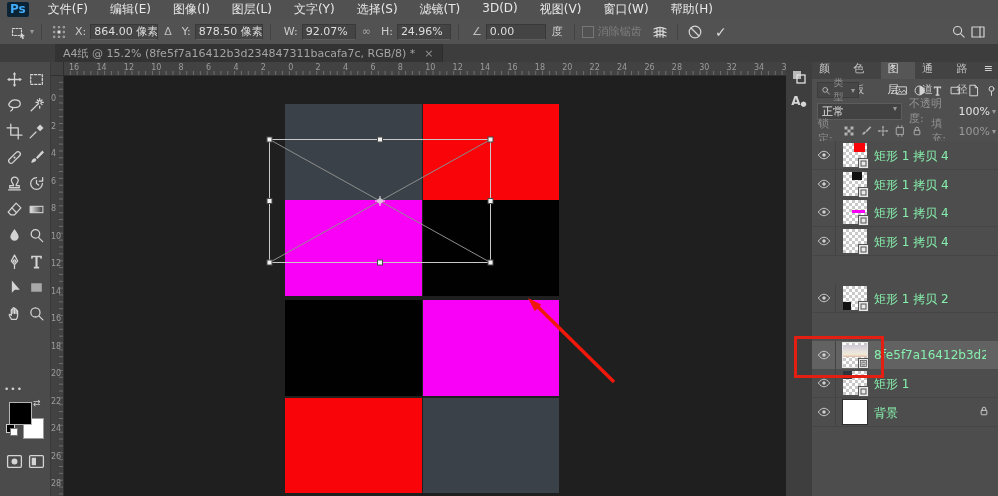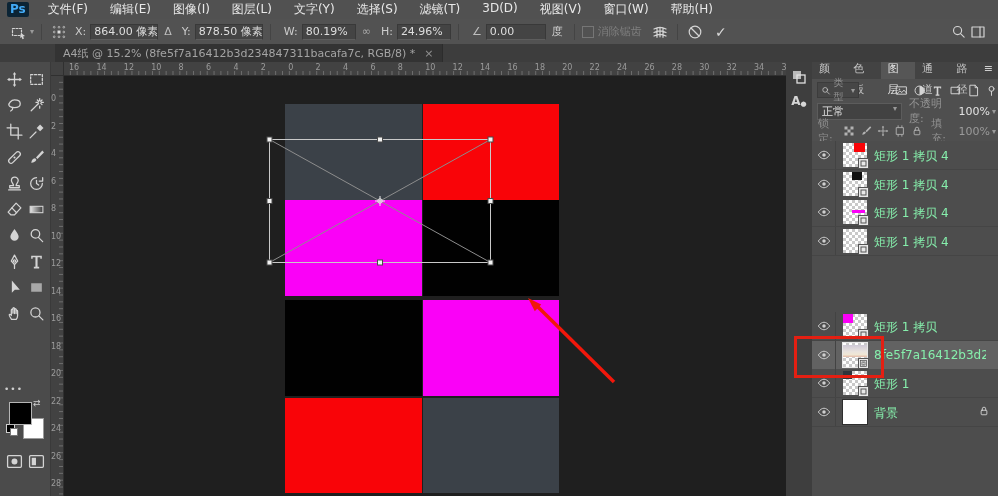--- a/index.html
+++ b/index.html
@@ -141,21 +141,21 @@
         <rect x="6.3" y="6.3" width="3.4" height="3.4" fill="#dedede"></rect>
       </svg>
     </span>
   <span class="lbl">X:</span>
   <span class="field" style="width:60px">864.00 像素</span>
   <span class="lbl" style="color:#bdbdbd">Δ</span>
   <span class="lbl">Y:</span>
   <span class="field" style="width:60px">878.50 像素</span>
   <span class="opt-sep"></span>
   <span class="lbl">W:</span>
-  <span class="field" style="width:46px">80.19%</span>
+  <span class="field" style="width:46px">92.07%</span>
   <span class="lbl" style="color:#a8a8a8">∞</span>
   <span class="lbl">H:</span>
   <span class="field" style="width:46px">24.96%</span>
   <span class="opt-sep"></span>
   <span class="lbl" style="color:#bdbdbd">∠</span>
   <span class="field" style="width:52px">0.00</span>
   <span class="lbl">度</span>
   <span class="opt-sep"></span>
   <span class="chk"></span>
   <span class="grayed">消除锯齿</span>
@@ -582,32 +582,32 @@
             <svg viewBox="0 0 16 16" width="14" height="14">
               <path d="M1.5 8c2.1-2.9 4.4-4.3 6.5-4.3S12.4 5.1 14.5 8c-2.1 2.9-4.4 4.3-6.5 4.3S3.6 10.9 1.5 8z" fill="none" stroke="#cfcfcf" stroke-width="1.1"></path>
               <circle cx="8" cy="8" r="2" fill="#cfcfcf"></circle>
             </svg>
           </div>
           <div class="thumb">
             <div class="badge" style="box-shadow: rgb(233, 233, 233) 0px 0px 0px 1.5px inset, rgb(85, 85, 85) 0px 0px 0px 2.5px inset;"></div>
           </div>
           <span class="lname">矩形 1 拷贝 4</span>
         </div>
-        <div class="lrow" style="top: 171px;">
+        <div class="lrow" style="top: 142.5px;">
           <div class="eyebox">
             <svg viewBox="0 0 16 16" width="14" height="14">
               <path d="M1.5 8c2.1-2.9 4.4-4.3 6.5-4.3S12.4 5.1 14.5 8c-2.1 2.9-4.4 4.3-6.5 4.3S3.6 10.9 1.5 8z" fill="none" stroke="#cfcfcf" stroke-width="1.1"></path>
               <circle cx="8" cy="8" r="2" fill="#cfcfcf"></circle>
             </svg>
           </div>
           <div class="thumb">
-            <div class="chip" style="left: 0px; top: 0px; width: 10px; height: 9px; background: rgb(250, 1, 247);"></div>
+            <div class="chip" style="left: 0px; top: 16px; width: 8px; height: 8px; background: rgb(17, 17, 17);"></div>
             <div class="badge" style="box-shadow: rgb(233, 233, 233) 0px 0px 0px 1.5px inset, rgb(85, 85, 85) 0px 0px 0px 2.5px inset;"></div>
           </div>
-          <span class="lname">矩形 1 拷贝</span>
+          <span class="lname">矩形 1 拷贝 2</span>
         </div>
         <div class="lrow selected" style="top: 199.5px;">
           <div class="eyebox">
             <svg viewBox="0 0 16 16" width="14" height="14">
               <path d="M1.5 8c2.1-2.9 4.4-4.3 6.5-4.3S12.4 5.1 14.5 8c-2.1 2.9-4.4 4.3-6.5 4.3S3.6 10.9 1.5 8z" fill="none" stroke="#cfcfcf" stroke-width="1.1"></path>
               <circle cx="8" cy="8" r="2" fill="#cfcfcf"></circle>
             </svg>
           </div>
           <div class="thumb selected">
             <div class="chip" style="left: 0px; top: 2px; width: 24px; height: 12px; background: linear-gradient(rgb(207, 201, 214), rgb(233, 227, 222) 55%, rgb(240, 231, 212) 80%, rgb(227, 185, 166));"></div>

